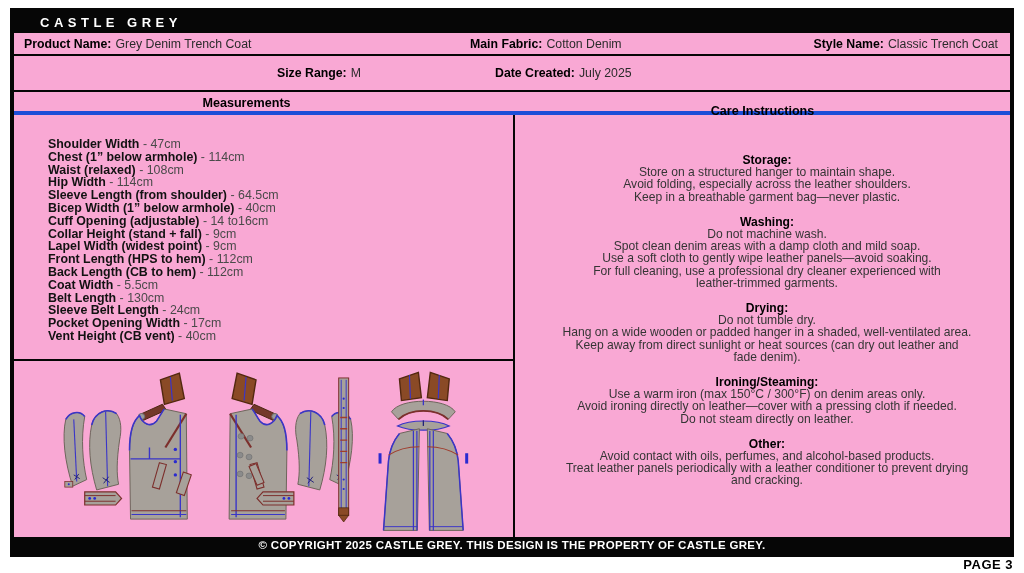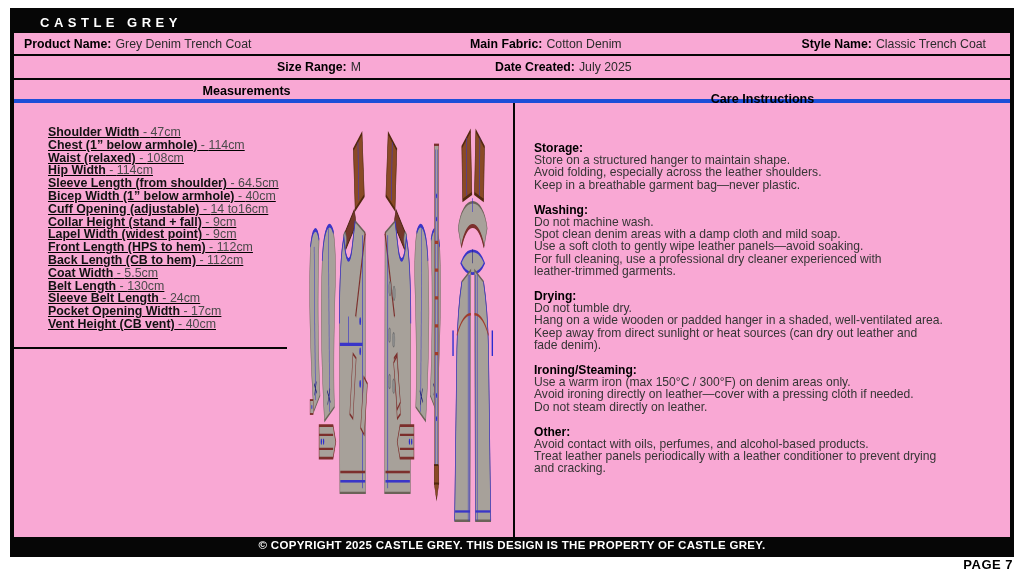--- a/index.html
+++ b/index.html
@@ -10,45 +10,45 @@
          border:4px solid #060606; background:#f9a8d4; display:flex; flex-direction:column; }
 
   .titlebar { height:21px; background:#060606; color:#fff; display:flex; align-items:center;
               padding-left:26px; flex:0 0 auto; }
   .title { font-weight:bold; font-size:13px; letter-spacing:4.5px; }
 
   .inforow { height:23px; border-bottom:2px solid #060606; display:grid;
              grid-template-columns:456px 328px 1fr; align-items:center; font-size:12.3px; flex:0 0 auto; }
   .cell1 { padding-left:10px; white-space:nowrap; }
   .cell2 { white-space:nowrap; }
-  .cell3 { text-align:right; padding-right:24px; white-space:nowrap; }
+  .cell3 { text-align:right; padding-right:12px; white-space:nowrap; }
   .label { font-weight:bold; color:#000; }
   .value { color:#2b2b2b; margin-left:4px; }
 
-  .metarow { height:24px; border-bottom:2px solid #060606; position:relative; font-size:12.3px; flex:0 0 auto; }
+  .metarow { height:36px; border-bottom:2px solid #060606; position:relative; font-size:12.3px; flex:0 0 auto; }
   .meta-size { position:absolute; left:263px; top:50%; transform:translateY(-50%); white-space:nowrap; }
   .meta-date { position:absolute; left:481px; top:50%; transform:translateY(-50%); white-space:nowrap; }
 
   .colheads { height:23px; border-bottom:4px solid #1d4ed8; display:flex; font-size:12.6px; font-weight:bold; flex:0 0 auto; }
   .ch-left  { width:501px; text-align:center; line-height:23px; padding-right:36px; }
   .ch-right { flex:1; text-align:center; line-height:23px;margin-top:8px; }
 
   .content { flex:1; display:flex; min-height:0; }
-  .leftcol { width:501px; border-right:2px solid #060606; display:flex; flex-direction:row; min-height:0;text-decoration:underline; }
+  .leftcol { width:501px; border-right:2px solid #060606; display:flex; flex-direction:column; min-height:0; }
   .m-list { height:246px; border-bottom:2px solid #060606; padding:23px 8px 0 34px;
             font-size:12.4px; line-height:12.8px; overflow:hidden; }
   .m-row { white-space:nowrap; }
   .m-name { font-weight:bold; color:#121212; }
   .m-dash { color:#4a4a4a; white-space:pre; }
   .m-val  { color:#4a4a4a; }
 
   .drawings { flex:1; min-height:0; }
   .drawings svg { display:block; width:100%; height:100%; }
 
-  .rightcol { flex:1; padding:39px 10px 0 19px; font-size:12.1px; line-height:12.2px; overflow:hidden; }
+  .rightcol { flex:1; padding:39px 10px 0 19px; font-size:12.1px; line-height:12.2px; overflow:hidden;text-align:center; }
   .care-sec { margin-bottom:13px; }
   .care-head { font-weight:bold; color:#000; }
   .care-line { color:#353535; white-space:nowrap; }
 
   .footbar { height:16px; background:#060606; color:#fff; display:flex; align-items:center;
              justify-content:center; font-size:11.5px; font-weight:bold; letter-spacing:0.3px; flex:0 0 auto; }
 
   .pagenum { position:absolute; right:11px; bottom:1px; font-weight:bold; font-size:13px; letter-spacing:0.5px; }
 </style>
 </head>
@@ -344,13 +344,13 @@
         </section>
       </div>
 
   </div>
 
   <div class="footbar">
     <span>© COPYRIGHT 2025 CASTLE GREY. THIS DESIGN IS THE PROPERTY OF CASTLE GREY.</span>
   </div>
 </div>
 
-<div class="pagenum">PAGE 7</div>
+<div class="pagenum">PAGE 3</div>
 
 </body></html>

